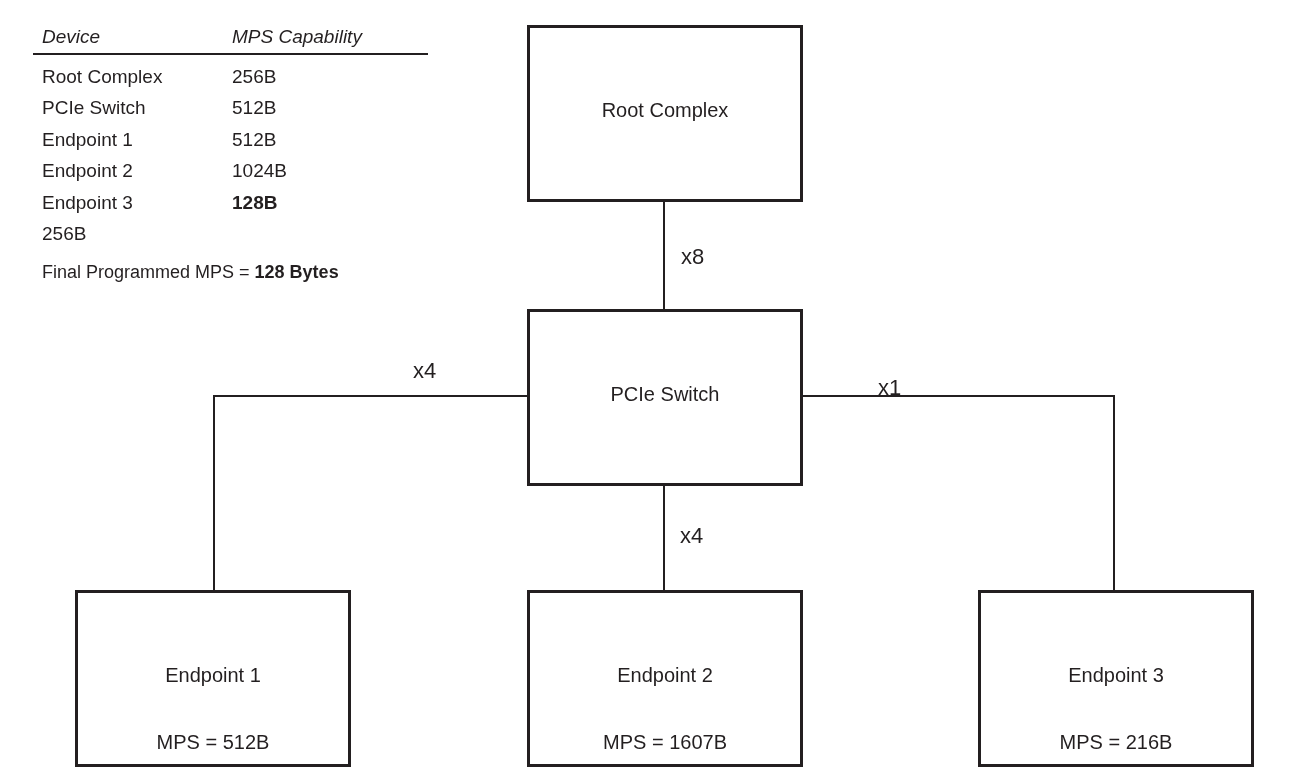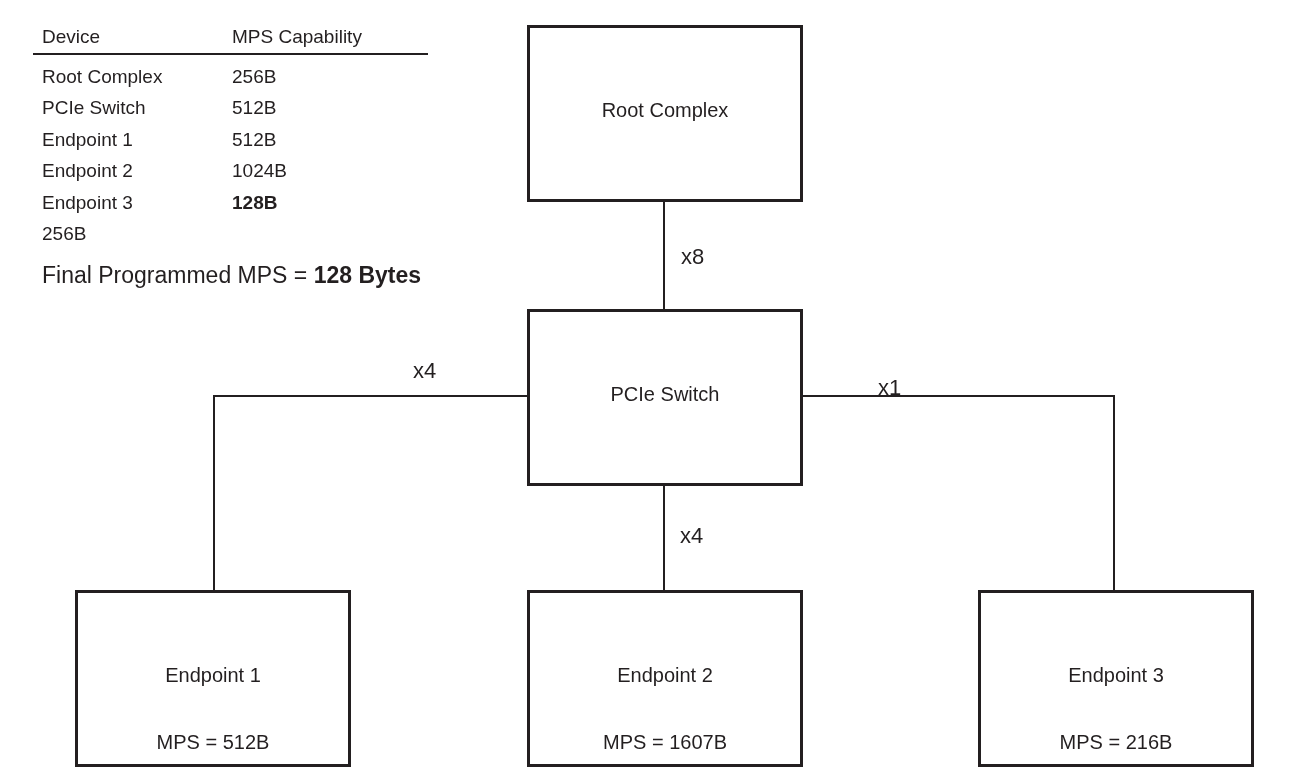--- a/index.html
+++ b/index.html
@@ -12,39 +12,40 @@
     color: #231f20;
     overflow: hidden;
   }
 
   
   .cap-table {
     position: absolute;
     left: 42px;
     top: 22px;
     font-size: 19px;
+    font-style: italic;
   }
   .t-header { display: flex; height: 30px; align-items: center; }
   .t-underline {
     position: absolute;
     left: 33px;
     top: 53px;
     width: 395px;
     height: 2px;
     background: #231f20;
   }
   .t-rows { position: absolute; left: 42px; top: 61px; font-size: 19px; }
   .t-row { display: flex; height: 31.5px; align-items: center; }
   .col-device { width: 190px; }
   .bold { font-weight: bold; }
   .final-line {
     position: absolute;
     left: 42px;
     top: 262px;
-    font-size: 23px;
+    font-size: 18px;
   }
 
   
   .node {
     position: absolute;
     box-sizing: border-box;
     width: 276px;
     height: 177px;
     border: 3px solid #231f20;
     background: #ffffff;

